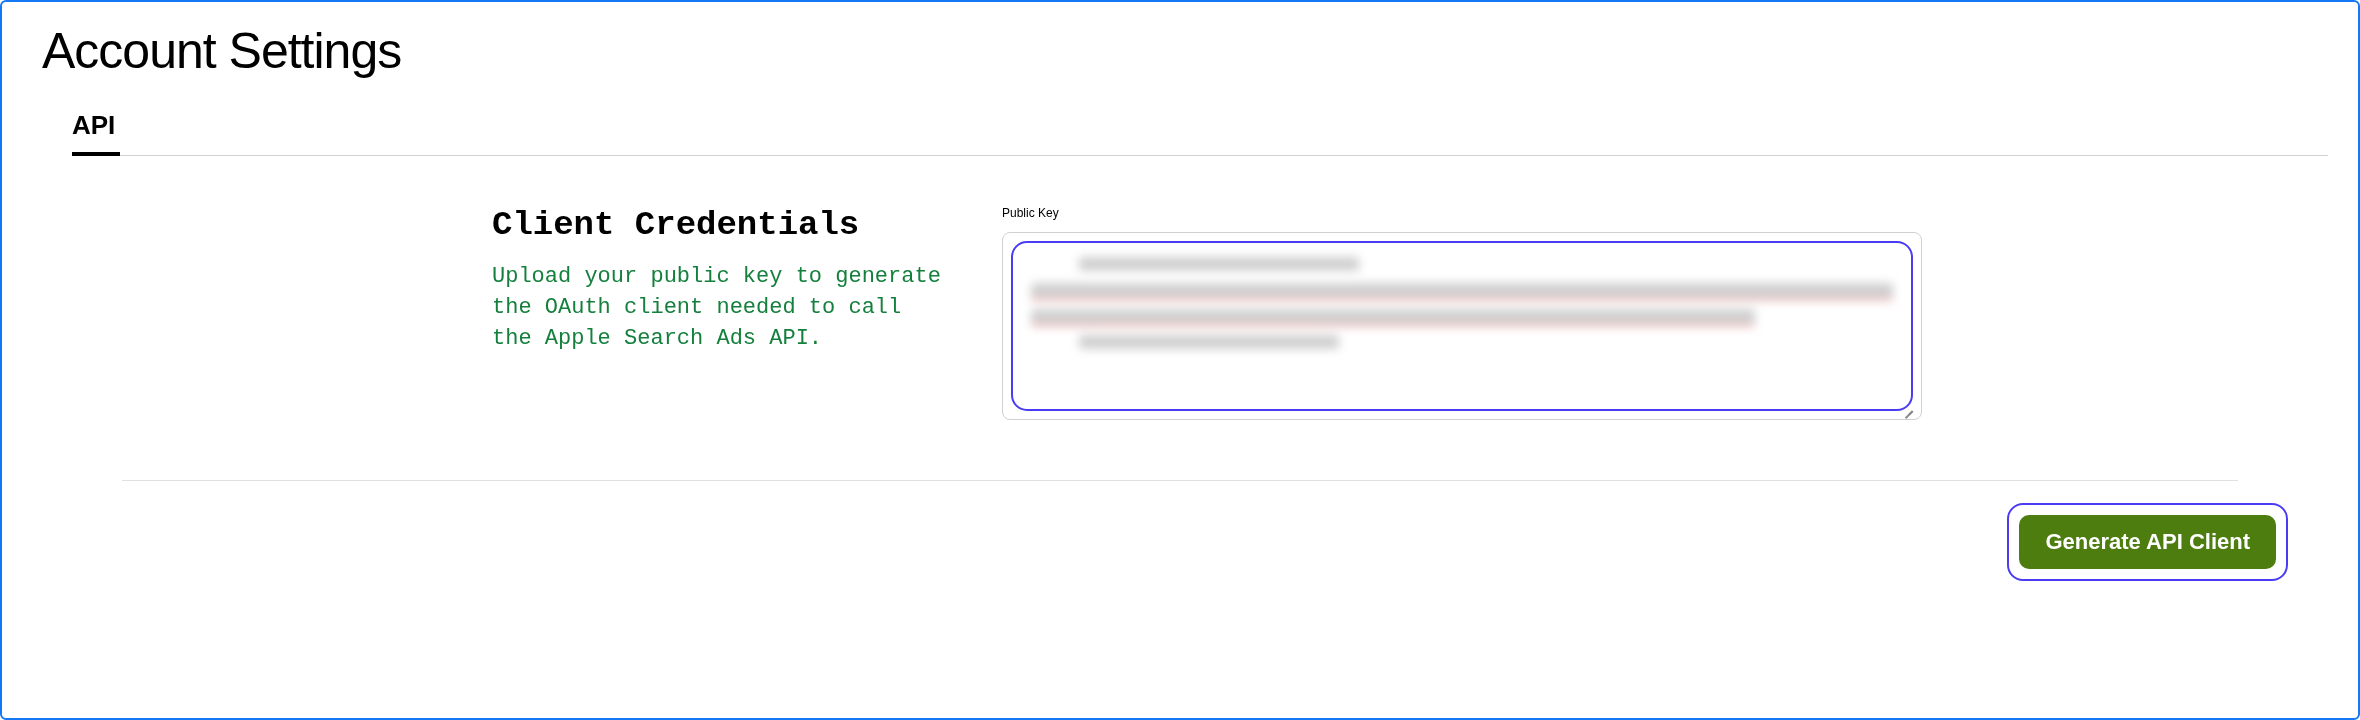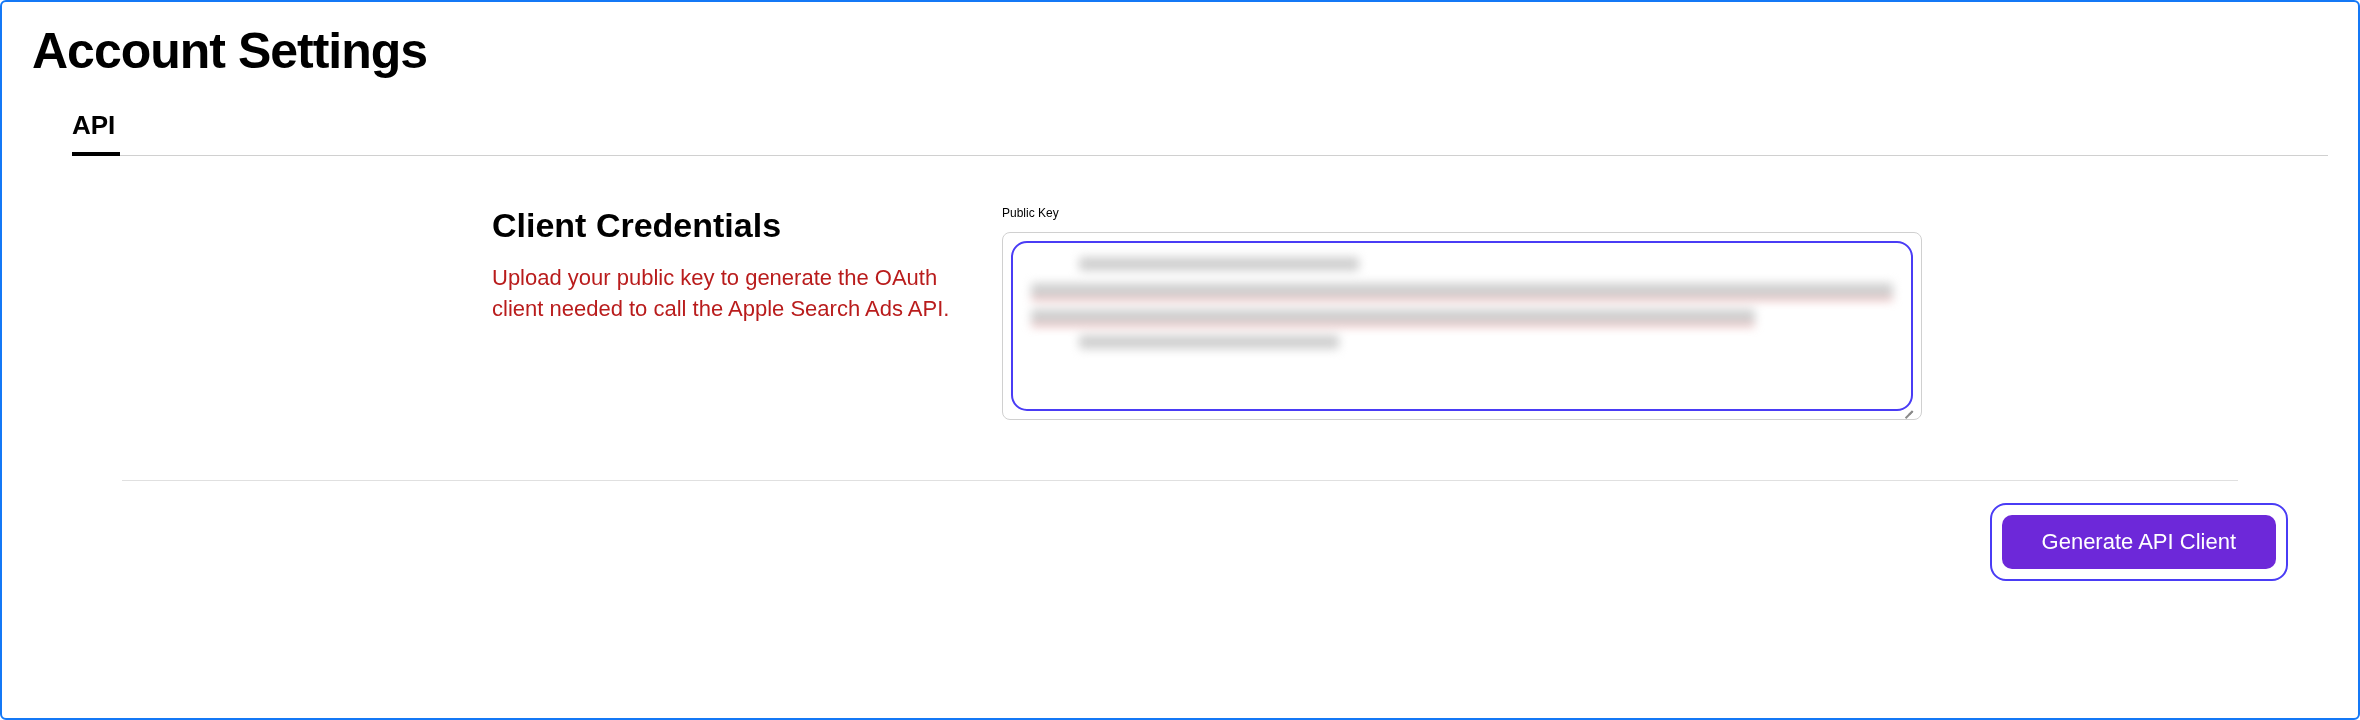--- a/index.html
+++ b/index.html
@@ -14,23 +14,24 @@
       border: 2px solid #1478f6;
       border-radius: 6px;
       background: #fff;
       overflow: hidden;
     }
     .page {
       padding: 20px 30px 0 30px;
     }
     .page-title {
       font-size: 50px;
-      font-weight: 700;
+      font-weight: 400;
       letter-spacing: -1px;
       color: #000;
+      margin-left: 10px;
     }
     .tabs {
       margin-top: 30px;
       border-bottom: 1px solid #d0d0d0;
       display: flex;
       margin-left: 40px;
     }
     .tab {
       font-size: 26px;
       font-weight: 600;
@@ -48,31 +49,32 @@
       height: 4px;
       background: #000;
     }
     .content {
       display: flex;
       margin-top: 50px;
       padding-left: 460px;
     }
     .left-col {
       width: 510px;
+      font-family: Liberation Mono, monospace;
     }
     .section-title {
       font-size: 34px;
       font-weight: 700;
       color: #000;
     }
     .section-desc {
       margin-top: 18px;
       font-size: 22px;
       line-height: 1.4;
-      color: #b91c1c;
+      color: #15803d;
       font-weight: 400;
       max-width: 460px;
     }
     .right-col {
       flex: 1;
       padding-right: 40px;
     }
     .field-label {
       font-size: 12px;
       font-weight: 400;
@@ -163,27 +165,27 @@
       display: flex;
       justify-content: flex-end;
       padding: 22px 40px 0 0;
     }
     .button-outer {
       border: 2px solid #4a3cf5;
       border-radius: 16px;
       padding: 10px;
     }
     .button {
-      background: #6d28d9;
+      background: #4d7c0f;
       color: #fff;
       border: none;
       border-radius: 10px;
       font-size: 22px;
-      font-weight: 400;
-      padding: 14px 40px;
+      font-weight: 700;
+      padding: 14px 26px;
       cursor: pointer;
     }
   </style>
 </head>
 <body>
 
 <div class="page">
   <h1 class="page-title">Account Settings</h1>
 
   <div class="tabs">

